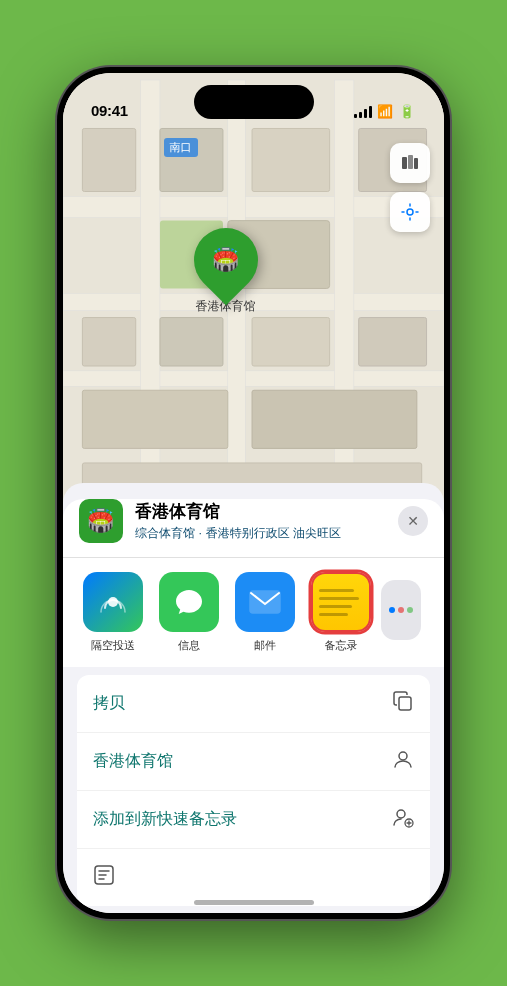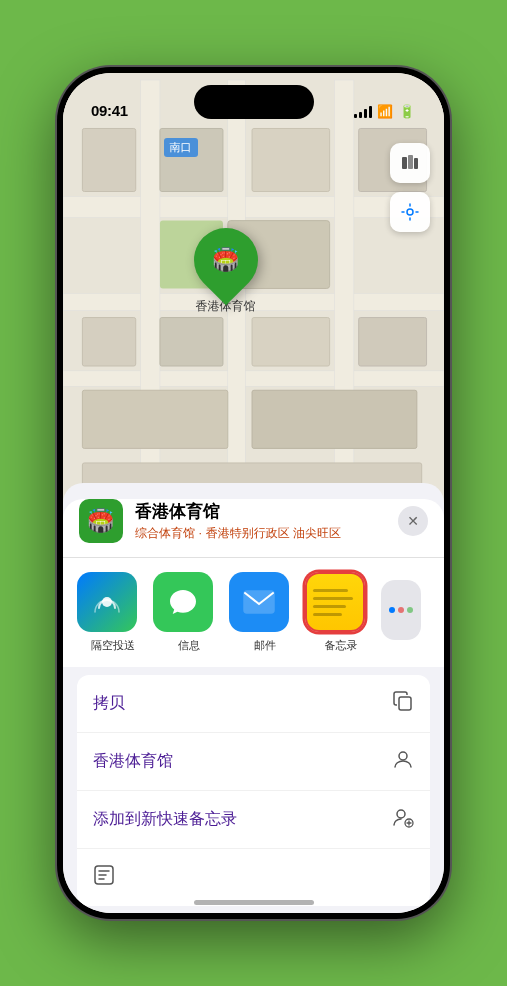--- a/index.html
+++ b/index.html
@@ -179,21 +179,21 @@
     .venue-info {
       flex: 1;
     }
     .venue-name {
       font-size: 17px;
       font-weight: 600;
       color: #000;
     }
     .venue-sub {
       font-size: 12px;
-      color: #c2410c;
+      color: #0c4a6e;
       margin-top: 2px;
     }
     .close-btn {
       width: 30px;
       height: 30px;
       background: #e5e5ea;
       border-radius: 50%;
       display: flex;
       align-items: center;
       justify-content: center;
@@ -207,20 +207,21 @@
       display: flex;
       align-items: center;
       padding: 14px 14px;
       background: white;
       overflow-x: auto;
       gap: 4px;
     }
     .share-item {
       display: flex;
       flex-direction: column;
+      align-items: center;
       min-width: 72px;
     }
     .share-icon-wrap {
       width: 60px;
       height: 60px;
       border-radius: 14px;
       display: flex;
       align-items: center;
       justify-content: center;
       margin-bottom: 6px;
@@ -268,21 +269,21 @@
       align-items: center;
       justify-content: space-between;
       padding: 15px 16px;
       border-bottom: 1px solid #f0f0f0;
     }
     .action-row:last-child {
       border-bottom: none;
     }
     .action-label {
       font-size: 16px;
-      color: #4c1d95;
+      color: #0f766e;
     }
     .action-icon {
       font-size: 20px;
       color: #555;
     }
     
     .signal-bars {
       display: flex;
       align-items: flex-end;
       gap: 2px;

